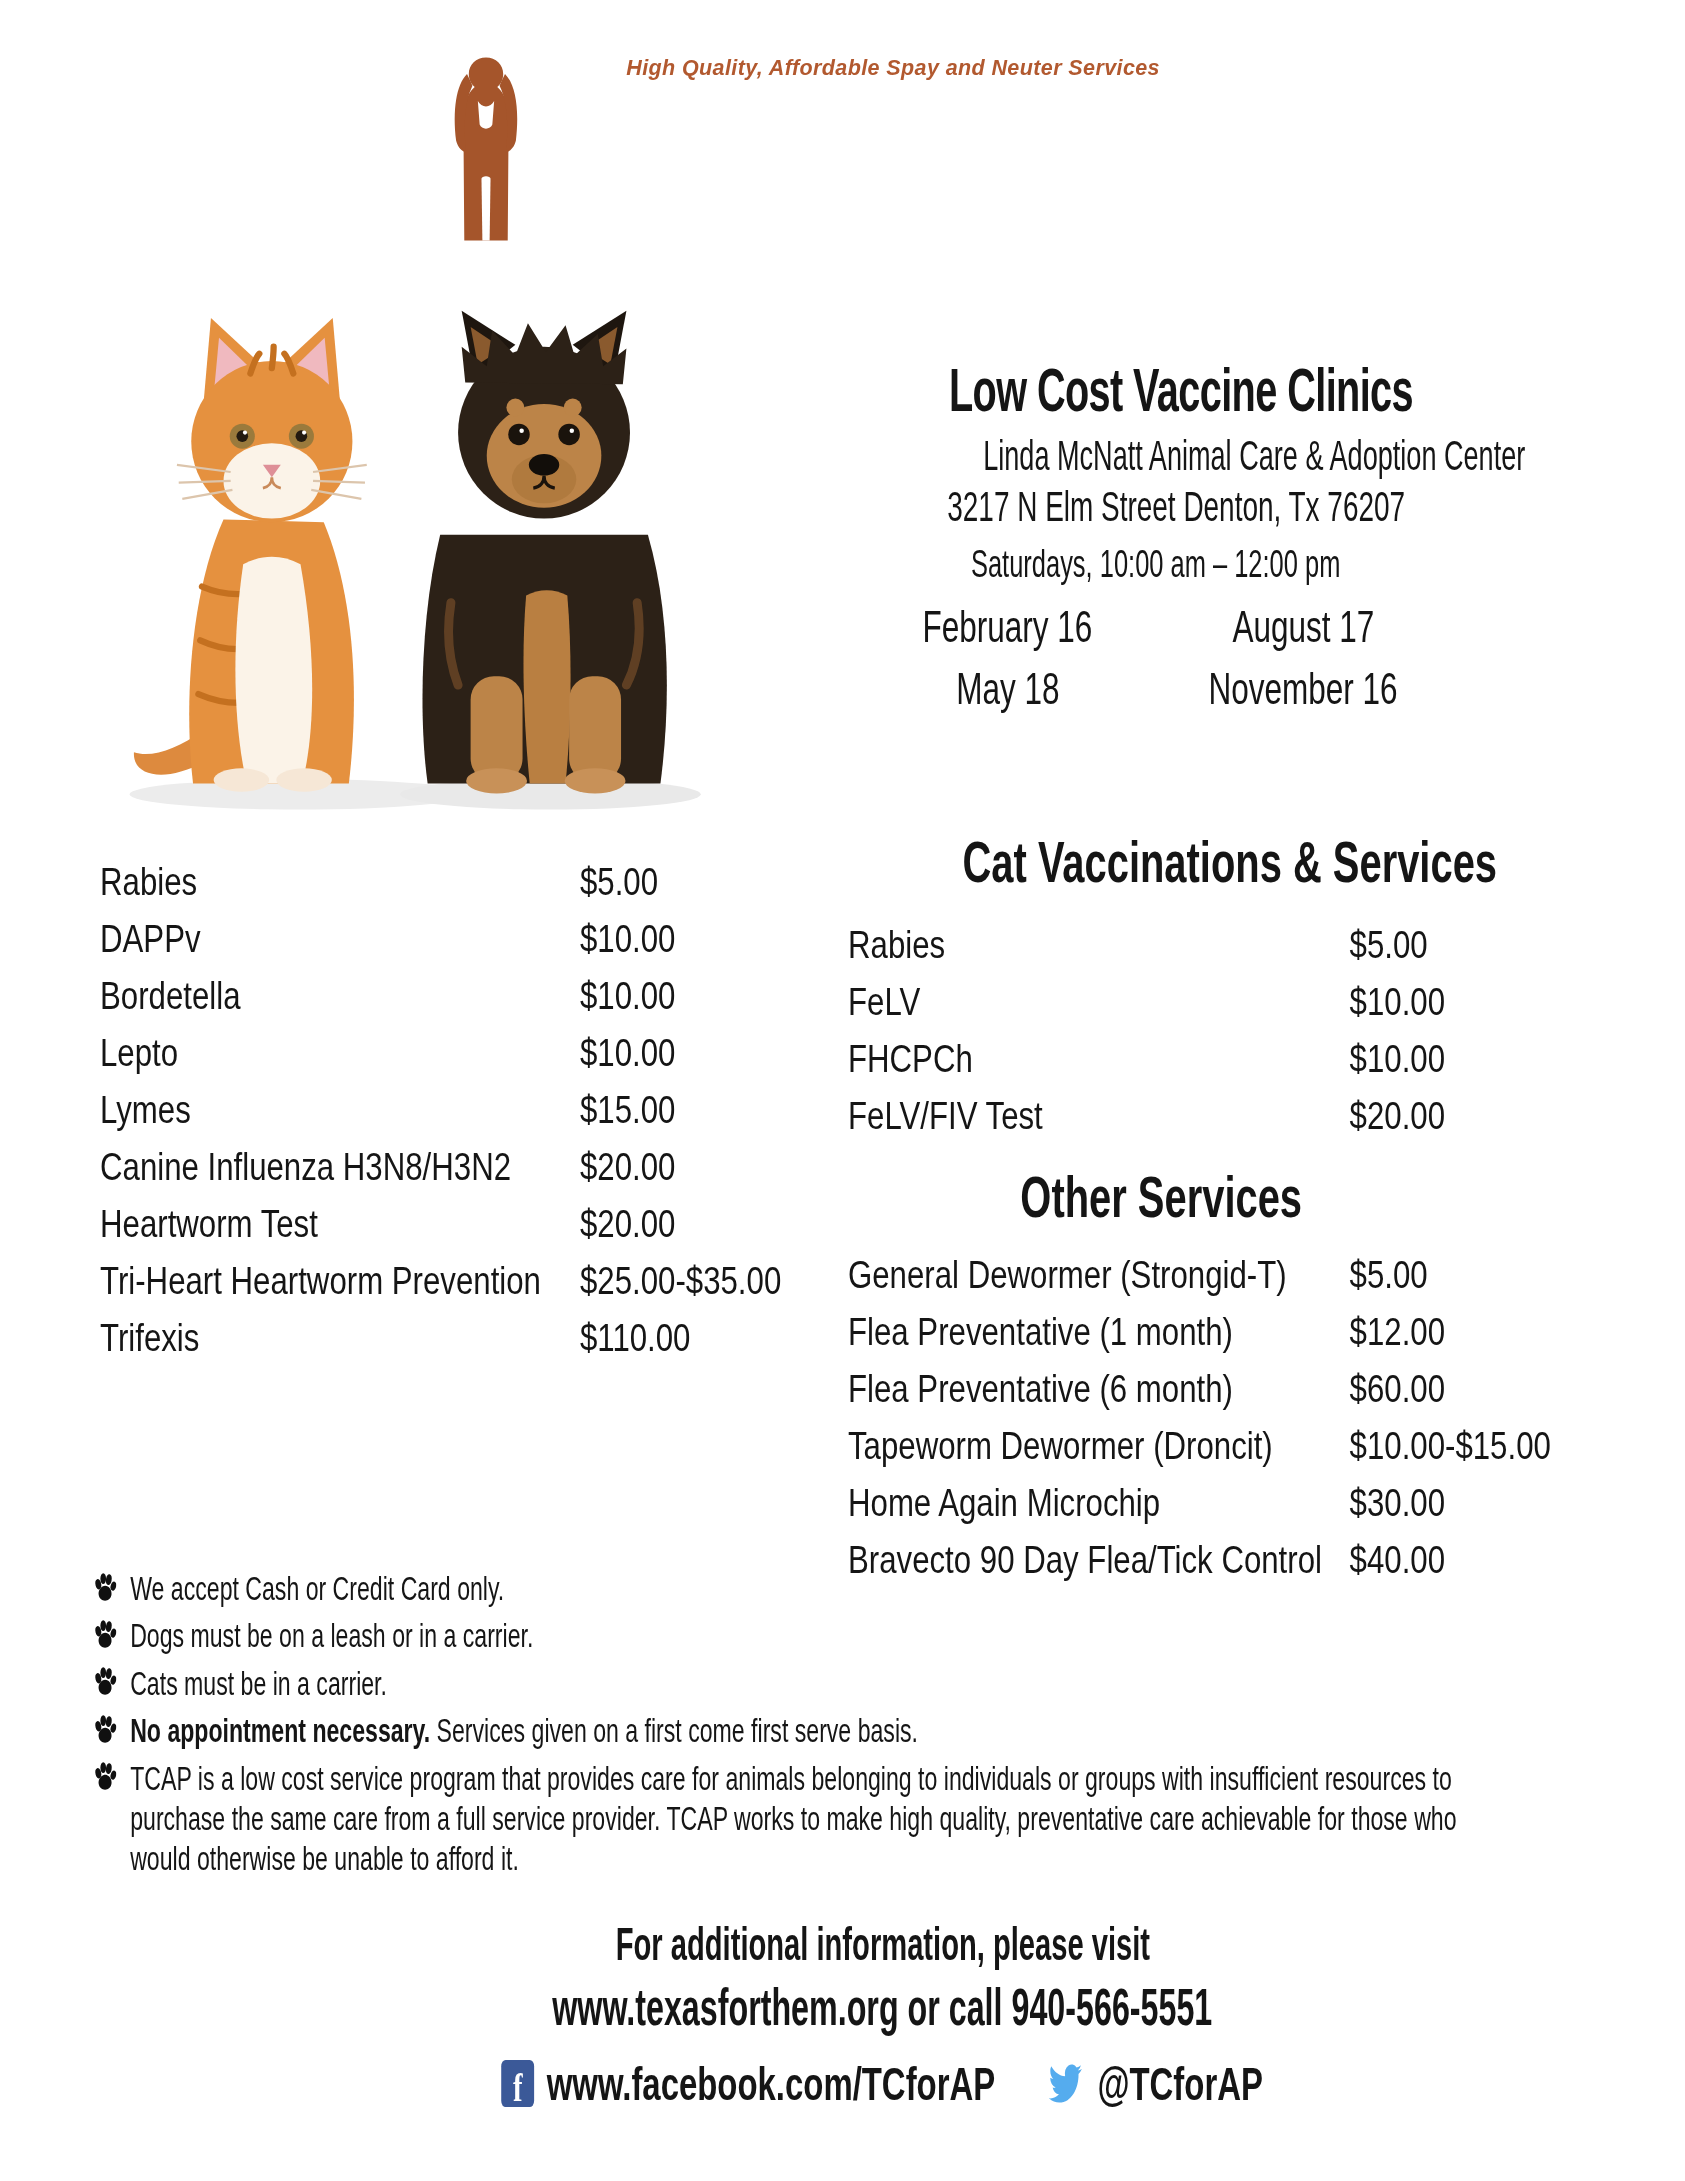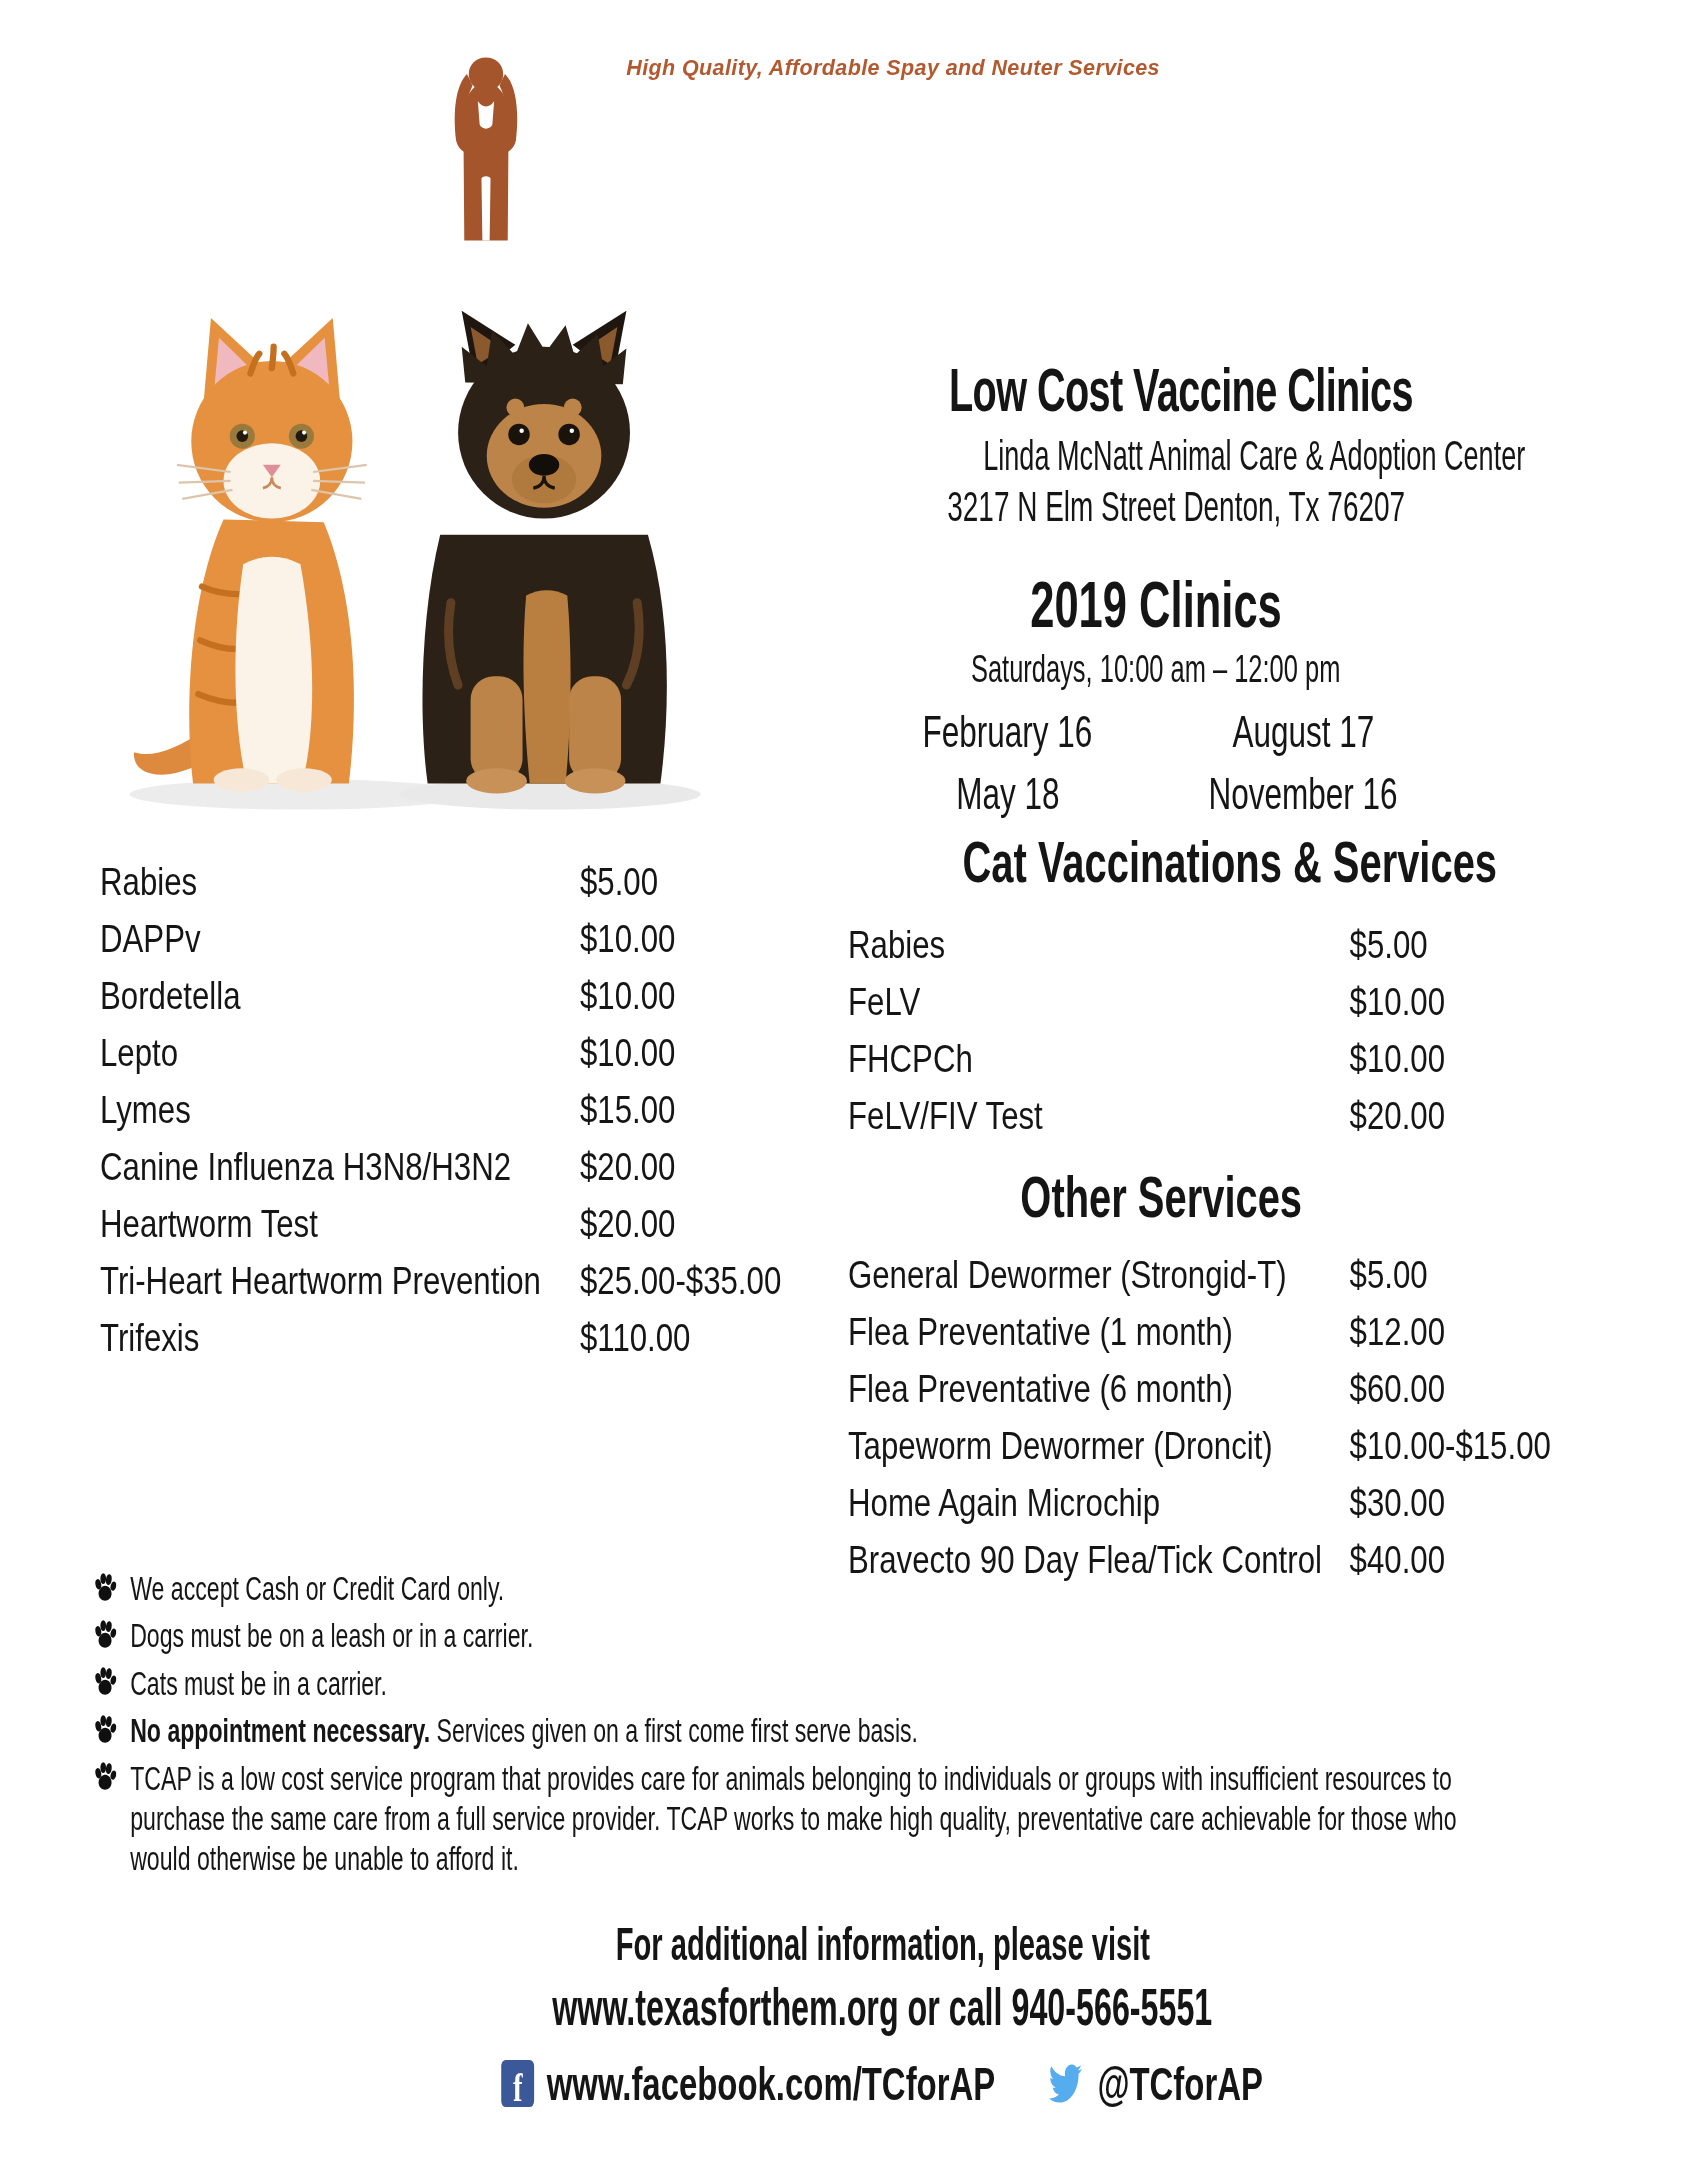--- a/index.html
+++ b/index.html
@@ -137,21 +137,20 @@
     <ellipse cx="468" cy="200" rx="36" ry="27" fill="#B07A3E"></ellipse>
     <ellipse cx="468" cy="184" rx="17" ry="12" fill="#120E0A"></ellipse>
     <path d="M468 196q0 12-12 14M468 196q0 12 12 14" stroke="#1A130C" stroke-width="3.5" fill="none"></path>
   </svg>
 
   <div class="rhead">
     <div class="flyer-title"><span class="cn">Low Cost Vaccine Clinics</span></div>
     <div class="venue"><span class="cn">Linda McNatt Animal Care &amp; Adoption Center</span></div>
     <div class="address"><span class="cn">3217 N Elm Street Denton, Tx 76207</span></div>
 
-    <div class="clinics-h"><span class="cn">2019 Clinics</span></div>
     <div class="sched"><span class="cn">Saturdays, 10:00 am – 12:00 pm</span></div>
     <div class="dates">
       <span><span class="cn">February 16</span></span>
       <span><span class="cn">August 17</span></span>
       <span><span class="cn">May 18</span></span>
       <span><span class="cn">November 16</span></span>
     </div>
   </div>
 
   <div class="sec sec-dog">

